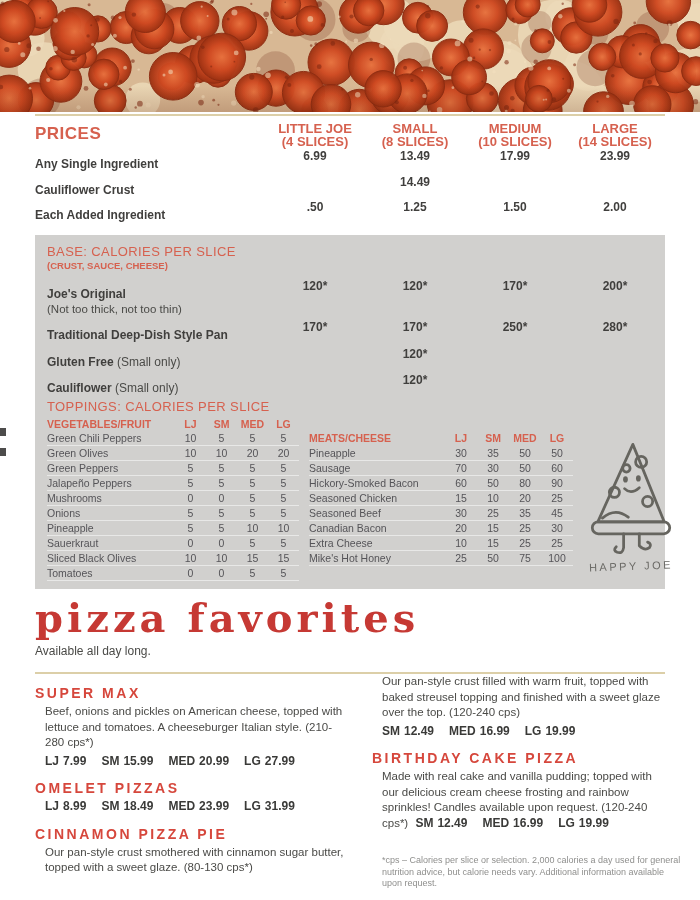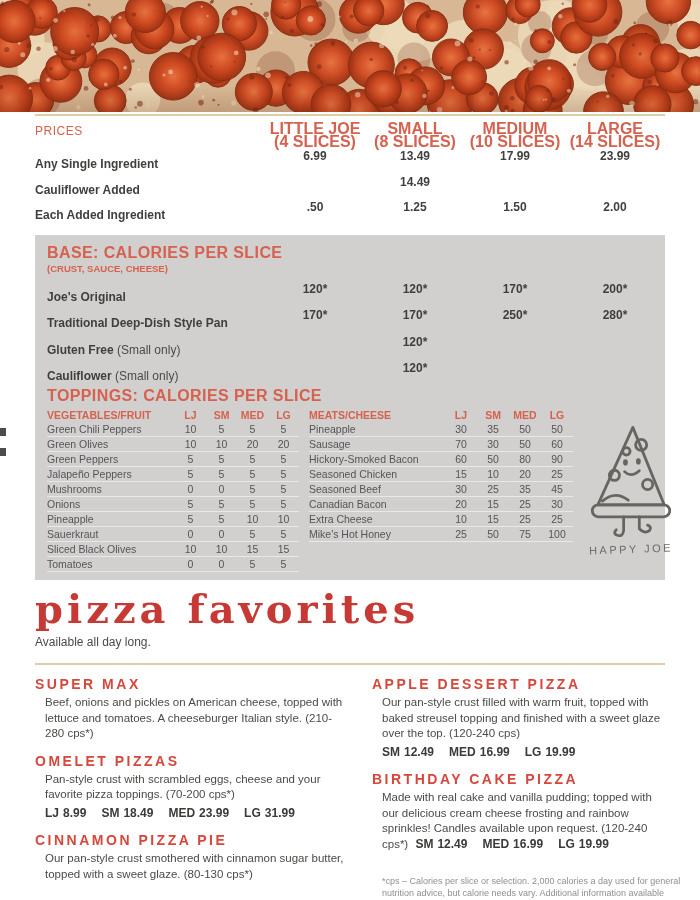--- a/index.html
+++ b/index.html
@@ -10,33 +10,33 @@
   .hero .shade{position:absolute;left:0;right:0;bottom:0;height:26px;
        background:linear-gradient(to bottom,rgba(90,30,8,0) 0%,rgba(90,30,8,.18) 100%);}
   .content{padding:0 35px;}
   h1{font-family:"DejaVu Serif",serif;font-weight:bold;color:#c63934;
      font-size:40px;letter-spacing:4px;margin:9px 0 8px;line-height:1;}
   .rule{border:none;height:2px;background:#dccfa8;margin:0;}
   
   .grid5{display:grid;grid-template-columns:230px 100px 100px 100px 100px;}
   .pgrid5{display:grid;grid-template-columns:218px 100px 100px 100px 100px;}
   .phead{margin-top:6px;}
-  .phead .hlabel{color:#d6614f;font-weight:normal;font-size:12px;letter-spacing:.5px;padding-top:2px;}
-  .phead .col{text-align:center;color:#d6614f;font-weight:bold;font-size:16px;line-height:13px;}
+  .phead .hlabel{color:#d6614f;font-weight:bold;font-size:17px;letter-spacing:.5px;padding-top:2px;}
+  .phead .col{text-align:center;color:#d6614f;font-weight:bold;font-size:13px;line-height:13px;}
   .prow{font-size:12px;line-height:17.5px;}
   .prow .lbl{font-weight:bold;color:#403f3d;margin-top:8px;}
   .prow .lbl .note{font-weight:normal;color:#4a4a47;}
   .prow .val{text-align:center;font-weight:bold;color:#403f3d;}
   .prow .subnote{font-size:11.5px;font-weight:normal;color:#4a4a47;line-height:15px;}
   .panel{background:#d1d0ce;margin-top:10px;padding:9px 12px 8px;box-sizing:border-box;min-height:292px;}
-  .sect-title{color:#d6614f;font-weight:bold;font-size:16px;letter-spacing:.4px;}
+  .sect-title{color:#d6614f;font-weight:normal;font-size:13px;letter-spacing:.4px;}
   .sect-sub{color:#d6614f;font-weight:bold;font-size:9.5px;margin:1px 0 7px;}
   .brow{font-size:12px;line-height:16.5px;margin-bottom:2px;}
   .toppings-title{}
-  .tops{display:flex;gap:10px;margin-top:3px;}
+  .tops{display:flex;gap:10px;margin-top:3px;align-items:center;}
   .tgrid-v{display:grid;grid-template-columns:128px 31px 31px 31px 31px;}
   .tgrid-m{display:grid;grid-template-columns:136px 32px 32px 32px 32px;}
   .thead{color:#d6614f;font-weight:bold;font-size:10.5px;line-height:15px;}
   .thead .c{text-align:center;}
   .trow{font-size:10.5px;line-height:13.2px;color:#555458;border-bottom:1px solid rgba(255,255,255,.5);padding:.4px 0;}
   .trow .c{text-align:center;}
   .mascot{width:100px;margin-left:auto;text-align:center;padding-top:12px;}
   .mascot-caption{font-size:11px;letter-spacing:2.5px;color:#6b6a66;transform:rotate(-2deg);margin-top:1px;}
   .avail{font-size:12px;color:#4a4a47;margin:-2px 0 14px;}
   .favcols{display:flex;gap:22px;align-items:flex-start;}
@@ -378,21 +378,21 @@
       
     
         <div class="grid5 prow">
           <div class="lbl">Any Single Ingredient</div>
           <div style="display:contents">
             
           <div class="val">6.99</div><div class="val">13.49</div><div class="val">17.99</div><div class="val">23.99</div></div>
         </div>
       
         <div class="grid5 prow">
-          <div class="lbl">Cauliflower Added</div>
+          <div class="lbl">Cauliflower Crust</div>
           <div style="display:contents">
             
           <div class="val"></div><div class="val">14.49</div><div class="val"></div><div class="val"></div></div>
         </div>
       
         <div class="grid5 prow">
           <div class="lbl">Each Added Ingredient</div>
           <div style="display:contents">
             
           <div class="val">.50</div><div class="val">1.25</div><div class="val">1.50</div><div class="val">2.00</div></div>
@@ -404,20 +404,21 @@
     <div class="sect-title">BASE: CALORIES PER SLICE</div>
     <div class="sect-sub">(CRUST, SAUCE, CHEESE)</div>
 
     <div style="display:contents">
       
     
         <div class="pgrid5 prow brow">
           <div class="lbl">
             <span>Joe's Original</span>
             <span class="note"></span>
+            <div class="subnote">(Not too thick, not too thin)</div>
           </div>
           <div style="display:contents">
             
           <div class="val">120*</div><div class="val">120*</div><div class="val">170*</div><div class="val">200*</div></div>
         </div>
       
         <div class="pgrid5 prow brow">
           <div class="lbl">
             <span>Traditional Deep-Dish Style Pan</span>
             <span class="note"></span>
@@ -634,27 +635,31 @@
   <hr class="rule">
 
   <div class="favcols">
 
     <div class="col-left">
 
         <div class="fav">
           <h3>SUPER MAX</h3>
           <div class="body">
             <span>Beef, onions and pickles on American cheese, topped with lettuce and tomatoes. A cheeseburger Italian style. (210-280 cps*)</span>
+            <span class="priceline">
+              <span style="display:contents">
+                
+              <span class="pair"><span class="sz">LJ</span><span>7.99</span></span><span class="pair"><span class="sz">SM</span><span>15.99</span></span><span class="pair"><span class="sz">MED</span><span>20.99</span></span><span class="pair"><span class="sz">LG</span><span>27.99</span></span></span>
+            </span>
           </div>
         </div>
 
         <div class="fav">
           <h3>OMELET PIZZAS</h3>
           <div class="body">
-            <span>Pan-style crust with scrambled eggs, cheese and your favorite pizza toppings. (70-200 cps*)</span>
             <span class="priceline">
               <span style="display:contents">
                 
               <span class="pair"><span class="sz">LJ</span><span>8.99</span></span><span class="pair"><span class="sz">SM</span><span>18.49</span></span><span class="pair"><span class="sz">MED</span><span>23.99</span></span><span class="pair"><span class="sz">LG</span><span>31.99</span></span></span>
             </span>
           </div>
         </div>
 
         <div class="fav">
           <h3>CINNAMON PIZZA PIE</h3>
@@ -663,21 +668,20 @@
             
           </div>
         </div>
       </div>
 
     <div class="col-right">
       <div style="display:contents">
         
       
           <div class="fav">
-            <h3>APPLE DESSERT PIZZA</h3>
             <div class="body">
               <span>Our pan-style crust filled with warm fruit, topped with baked streusel topping and finished with a sweet glaze over the top. (120-240 cps)</span>
               <span class="priceline">
                 <span style="display:contents">
                   
                 <span class="pair"><span class="sz">SM</span><span>12.49</span></span><span class="pair"><span class="sz">MED</span><span>16.99</span></span><span class="pair"><span class="sz">LG</span><span>19.99</span></span></span>
               </span>
             </div>
           </div>
         

